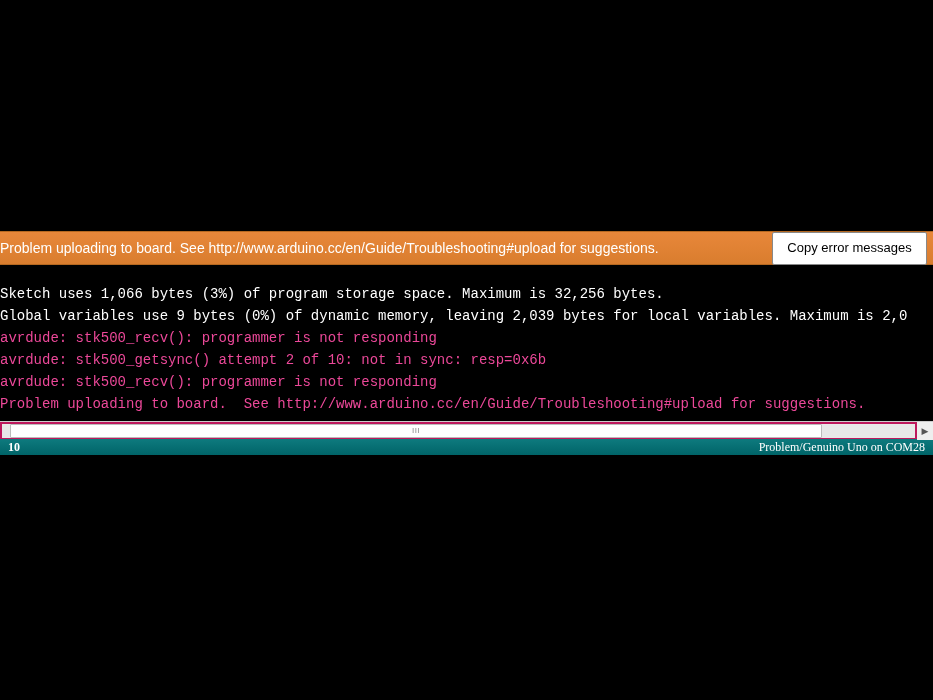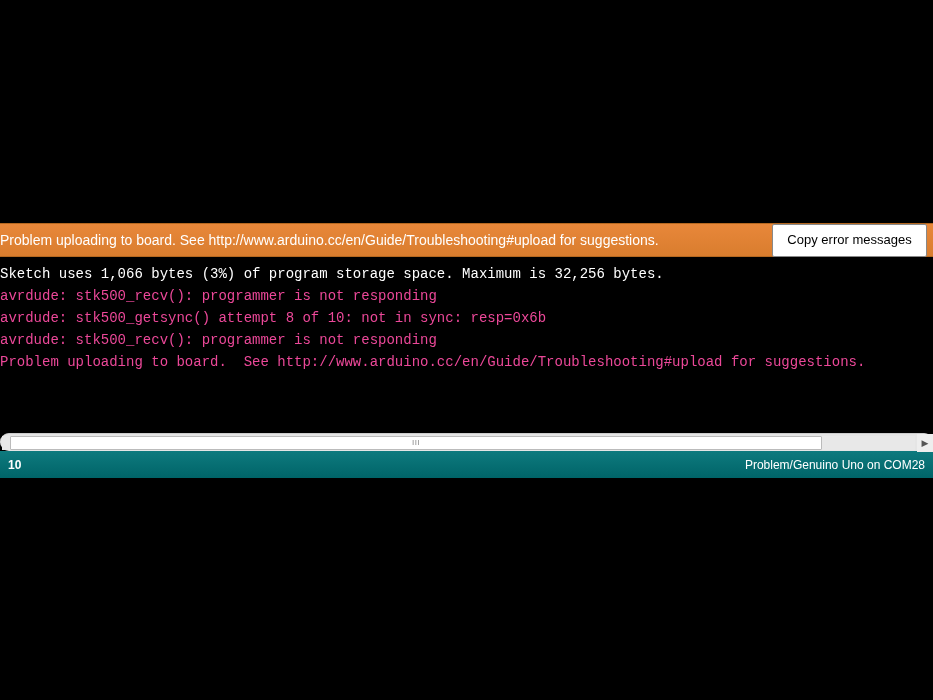--- a/index.html
+++ b/index.html
@@ -10,21 +10,21 @@
     body {
       width: 933px;
       height: 700px;
       background: #000000;
       font-family: Arial, Helvetica, sans-serif;
       overflow: hidden;
       position: relative;
     }
     .outer-wrapper {
       position: absolute;
-      top: 223px;
+      top: 231px;
       left: 0;
       width: 933px;
     }
     .error-bar {
       background: #d97d2e;
       background: linear-gradient(to bottom, #e8873a 0%, #d97d2e 100%);
       height: 34px;
       display: flex;
       align-items: center;
       justify-content: space-between;
@@ -50,45 +50,44 @@
       font-family: Arial, sans-serif;
       min-width: 155px;
       height: 33px;
       line-height: 14px;
     }
     .console-output {
       background: #000000;
       font-family: 'Courier New', Consolas, monospace;
       font-size: 14px;
       line-height: 22px;
-      padding-top: 6px;
+      padding-top: 18px;
       padding-left: 0px;
-      height: 176px;
+      height: 156px;
       overflow: hidden;
       white-space: nowrap;
       position: relative;
     }
     .console-line {
       white-space: pre;
     }
     .console-line.white {
       color: #ffffff;
     }
     .console-line.orange {
       color: #ec4899;
     }
     .hscroll-container {
-      background: #e5e5e5;
+      background: #be185d;
       height: 18px;
       width: 933px;
       border-top: 1px solid #ccc;
       position: relative;
       display: flex;
       align-items: center;
-      border-radius: 9px;
     }
     .hscroll-arrow {
       width: 16px;
       height: 18px;
       background: #eee;
       display: flex;
       align-items: center;
       justify-content: center;
       font-size: 9px;
       color: #555;
@@ -116,50 +115,51 @@
       top: 50%;
       transform: translate(-50%, -50%);
       color: #888;
       font-size: 8px;
       letter-spacing: 0.5px;
       line-height: 8px;
     }
     .status-bar {
       background: #006468;
       background: linear-gradient(to bottom, #0e7a7e 0%, #006468 100%);
-      height: 27px;
+      height: 16px;
       display: flex;
       align-items: center;
       justify-content: space-between;
       padding: 0 8px;
       color: #ffffff;
       font-size: 12px;
-      font-family: Liberation Sans, sans-serif;
+      font-family: Liberation Serif, serif;
     }
     .status-left {
       font-weight: bold;
     }
     .status-right {
       text-align: right;
     }
   </style>
 </head>
 <body>
 
 <div class="outer-wrapper">
   <div class="error-bar">
     <span class="error-message">Problem uploading to board.  See http://www.arduino.cc/en/Guide/Troubleshooting#upload for suggestions.</span>
     <button class="copy-button">Copy error messages</button>
   </div>
 
   <div class="console-output">
     <div id="console-lines">
         <div class="console-line white">Sketch uses 1,066 bytes (3%) of program storage space. Maximum is 32,256 bytes.</div>
+        <div class="console-line white">Global variables use 9 bytes (0%) of dynamic memory, leaving 2,039 bytes for local variables. Maximum is 2,0</div>
         <div class="console-line orange">avrdude: stk500_recv(): programmer is not responding</div>
-        <div class="console-line orange">avrdude: stk500_getsync() attempt 8 of 10: not in sync: resp=0x6b</div>
+        <div class="console-line orange">avrdude: stk500_getsync() attempt 2 of 10: not in sync: resp=0x6b</div>
         <div class="console-line orange">avrdude: stk500_recv(): programmer is not responding</div>
         <div class="console-line orange">Problem uploading to board.  See http://www.arduino.cc/en/Guide/Troubleshooting#upload for suggestions.</div>
       </div>
   </div>
 
   <div class="hscroll-container">
     <div class="hscroll-track">
       <div class="hscroll-thumb">
         <div class="hscroll-thumb-grip">III</div>
       </div>

